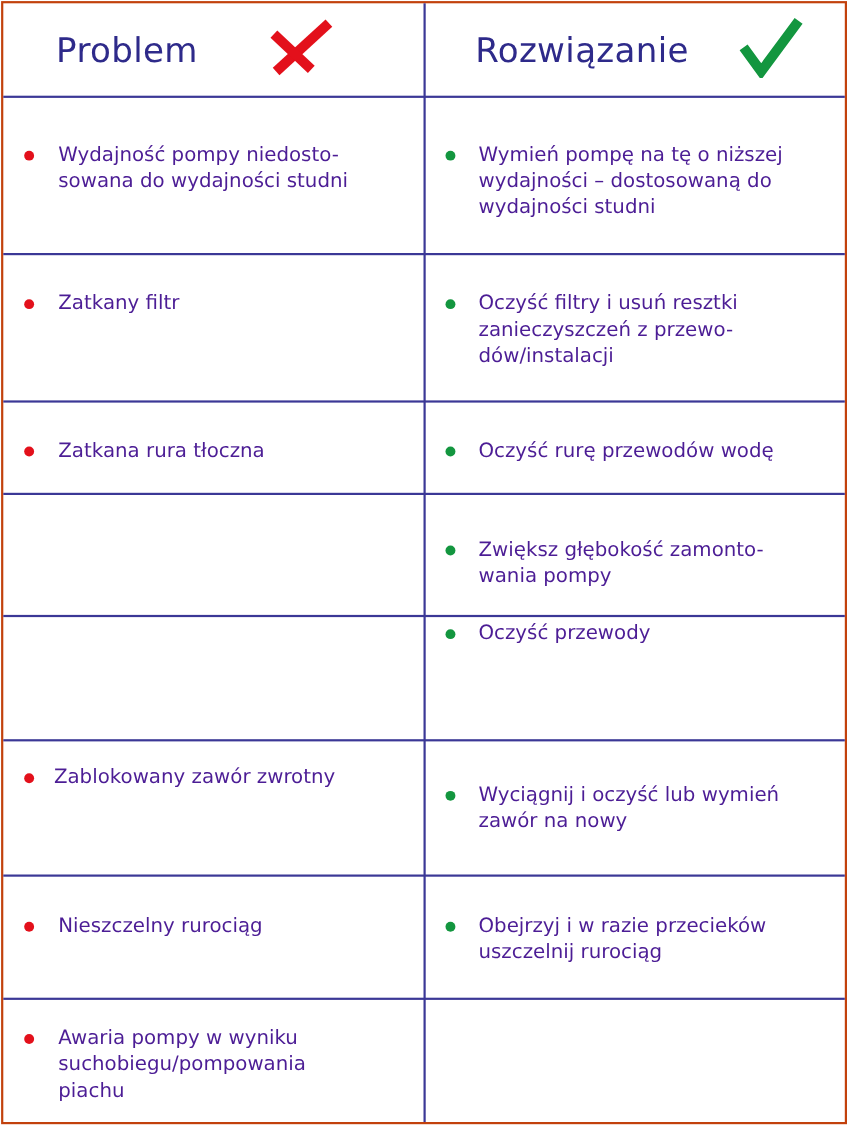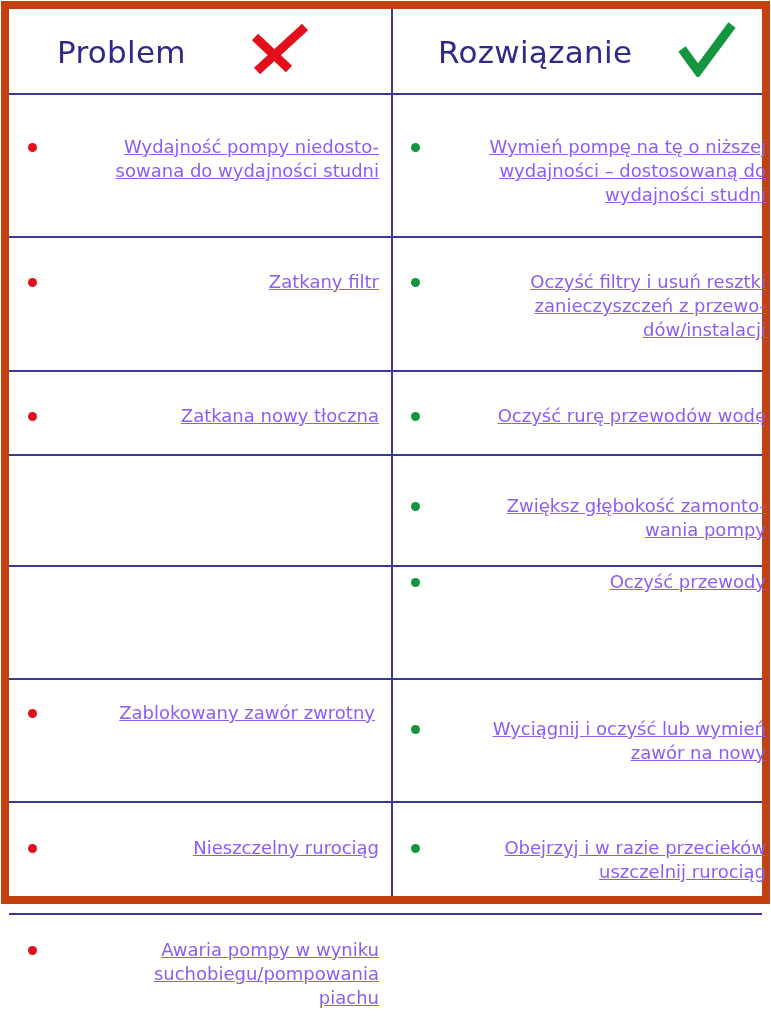--- a/index.html
+++ b/index.html
@@ -2,23 +2,22 @@
 <html><head>
   <meta charset="utf-8">
   <style>
     * { box-sizing: border-box; margin: 0; padding: 0; }
     html, body { width: 771px; height: 1024px; background: #ffffff; overflow: hidden; }
     body { font-family: "DejaVu Sans", sans-serif; color: #2e2a8a; }
 
     .table {
       position: absolute;
       left: 1px; top: 1px;
-      width: 769px; height: 903px;
-      border: 8px solid #c2410c;
-      text-align: right;
+      width: 769px; height: 1021px;
+      border: 2px solid #c2410c;
     }
     .vline {
       position: absolute;
       left: 382px; top: 0; bottom: 0;
       width: 2px; background: #3b3896;
     }
     .hline {
       position: absolute;
       left: 0; right: 0; height: 2px; background: #3b3896;
     }
@@ -37,22 +36,21 @@
     }
     .head-left .head-title { position: absolute; left: 48px; top: 25px; }
     .head-right .head-title { position: absolute; left: 45px; top: 25px; }
     .x-icon { position: absolute; left: 240px; top: 14px; width: 62px; height: 52px; }
     .check-icon { position: absolute; left: 285px; top: 12px; width: 58px; height: 56px; }
 
     .cell {
       position: absolute;
       font-size: 18px;
       line-height: 24px;
-      color: #8b5cf6;
-      text-decoration: underline;
+      color: #4c1d95;
     }
     .cell .bullet {
       position: absolute;
       width: 9px; height: 9px; border-radius: 50%;
       top: 8px;
     }
     .cell.left .bullet { left: -31px; background: #e3101b; }
     .cell.right .bullet { left: -30px; background: #13963f; }
     .cell .text { white-space: pre-line; display: block; }
 
@@ -106,21 +104,21 @@
   </div>
   <div class="cell right" style="top:261px">
     <span class="bullet"></span>
     <span class="text">Oczyść filtry i usuń resztki
 zanieczyszczeń z przewo-
 dów/instalacji</span>
   </div>
 
   <div class="cell left" style="top:395px">
     <span class="bullet"></span>
-    <span class="text">Zatkana nowy tłoczna</span>
+    <span class="text">Zatkana rura tłoczna</span>
   </div>
   <div class="cell right" style="top:395px">
     <span class="bullet"></span>
     <span class="text">Oczyść rurę przewodów wodę</span>
   </div>
 
   <div class="cell right" style="top:485px">
     <span class="bullet"></span>
     <span class="text">Zwiększ głębokość zamonto-
 wania pompy</span>

